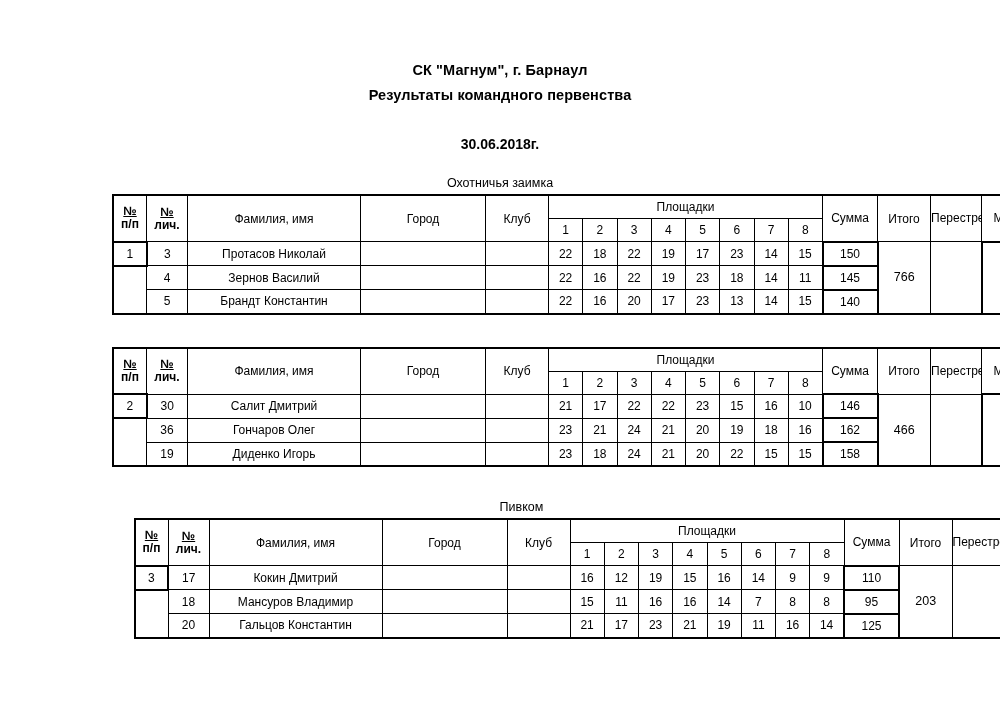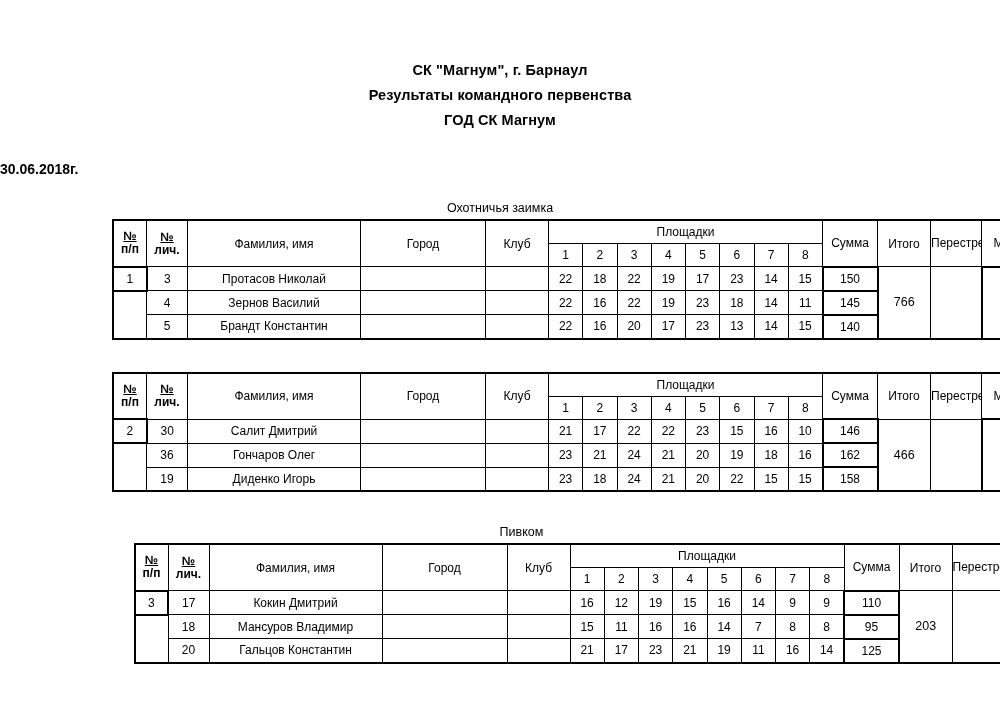--- a/index.html
+++ b/index.html
@@ -21,20 +21,21 @@
     text-align: center;
     padding-top: 58px;
   }
   .doc-header .hline {
     font-size: 14.5px;
     font-weight: bold;
     line-height: 25px;
     letter-spacing: 0.1px;
   }
   .doc-date {
+    text-align: center;
     font-size: 14px;
     font-weight: bold;
     margin-top: 28px;
   }
 
   
   .block {
     width: 776px;
     margin: 0 auto;
   }
@@ -113,21 +114,20 @@
 
   .pl-head-span { font-size: 12px; }
   .pl-num { font-weight: normal; }
 </style>
 </head>
 <body>
 
 <div class="doc-header">
   <div class="hline">СК "Магнум", г. Барнаул</div>
   <div class="hline">Результаты командного первенства</div>
-  <div class="hline">ГОД СК Магнум</div>
 </div>
 <div class="doc-date">30.06.2018г.</div>
 
 <div id="tables-root">
     <div class="block block-1">
       <div class="block-title">Охотничья заимка</div>
       <table class="res">
         <tbody>
           <tr>
             <td class="c-pp hcell" rowspan="2">

